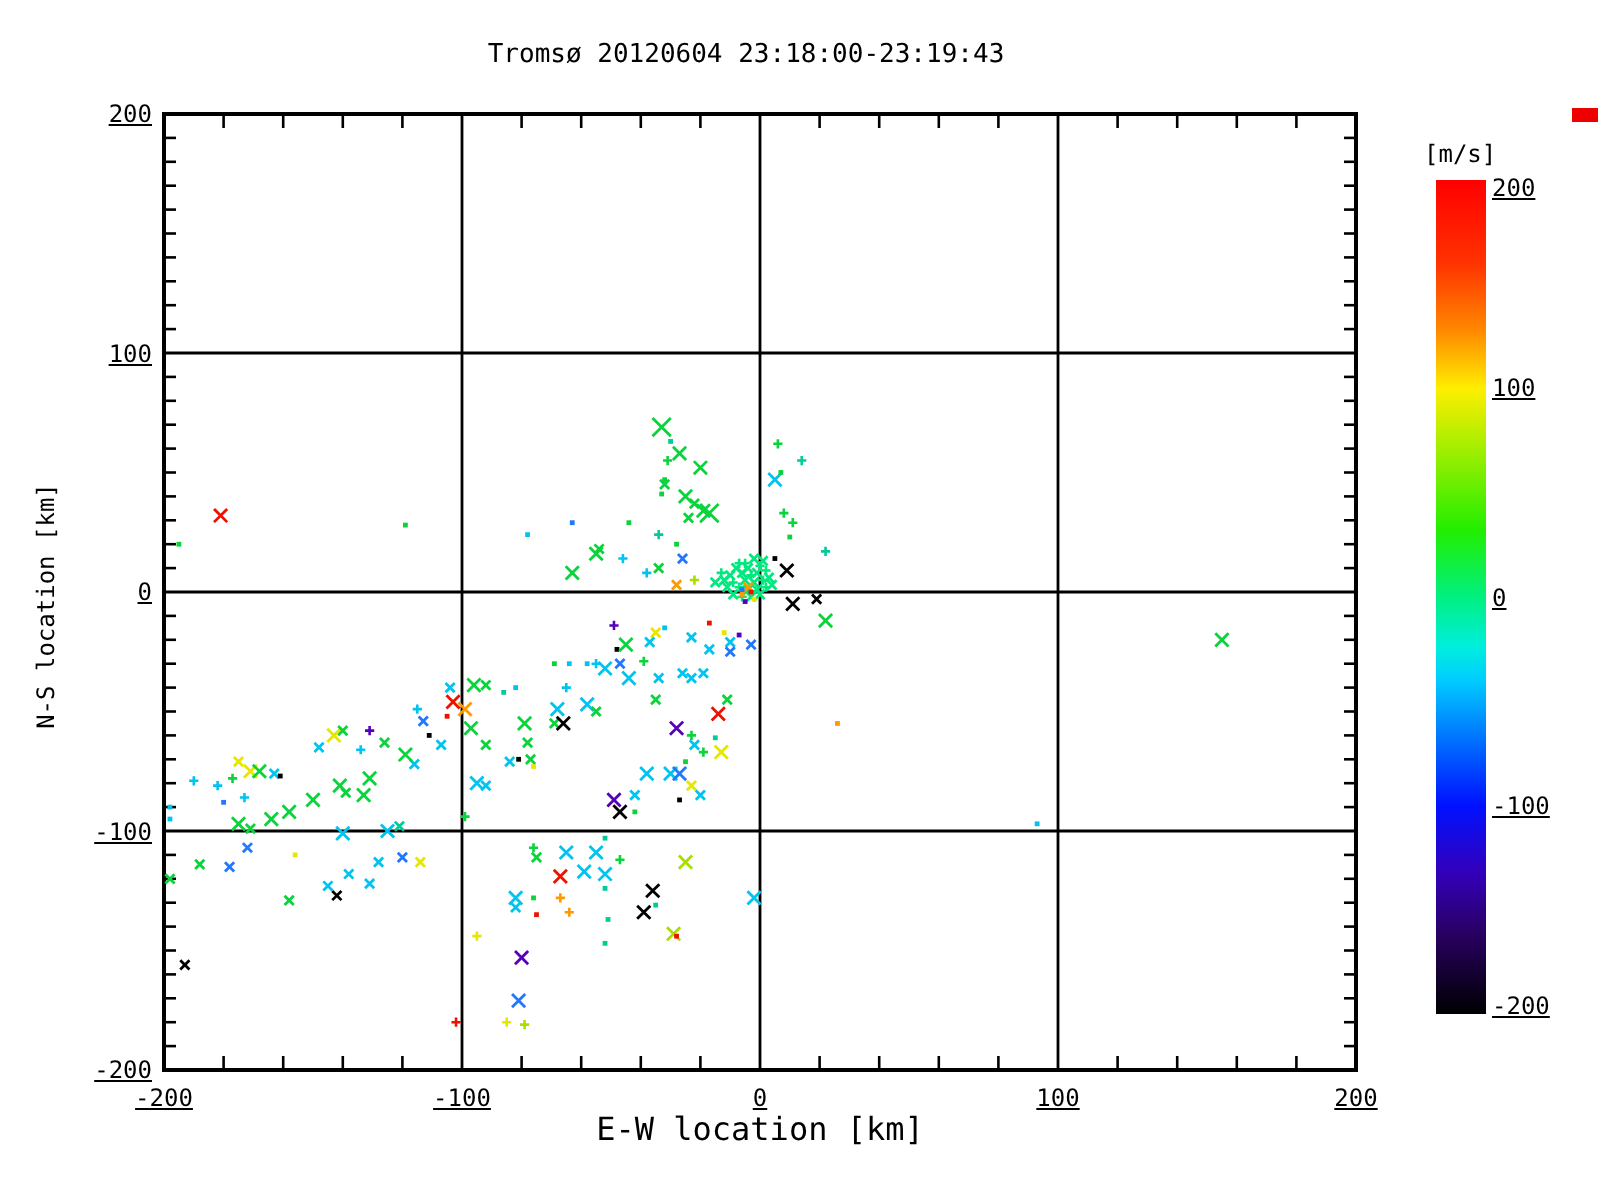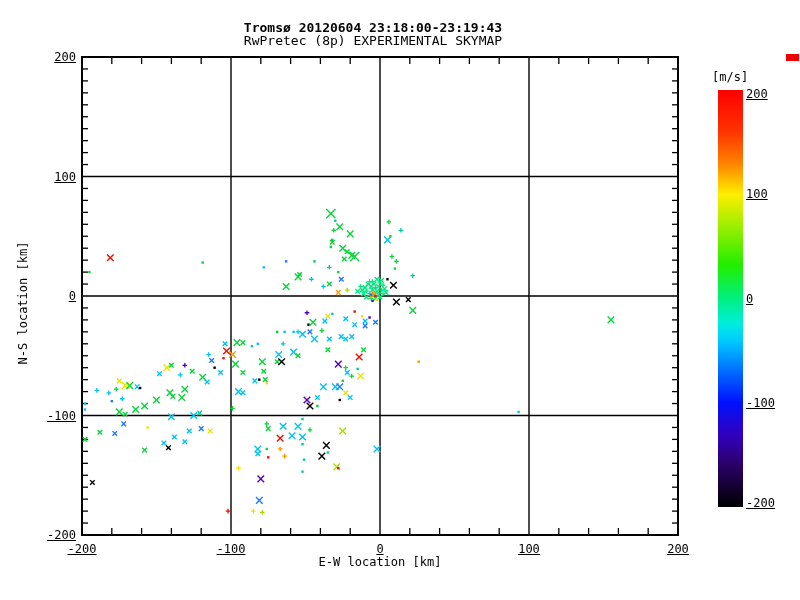--- a/index.html
+++ b/index.html
@@ -1,35 +1,34 @@
 <!DOCTYPE html>
 <html><head>
 <meta charset="utf-8">
 <style>
   html,body{margin:0;padding:0;background:#fff;}
   #canvas{position:relative;width:800px;height:600px;background:#ffffff;overflow:hidden;
           font-family:"DejaVu Sans Mono","Liberation Mono",monospace;color:#000;}
   .title{position:absolute;left:0;width:746px;text-align:center;font-size:13px;line-height:13px;letter-spacing:0px;}
-  #title1{top:21px;font-weight:bold;}
+  #title1{top:21px;}
   #title2{top:34px;}
   #plot-svg{position:absolute;left:0;top:0;}
   .ticklabel{position:absolute;font-size:12px;line-height:12px;white-space:pre;text-decoration:underline;}
-  #xlabel{position:absolute;top:555px;left:0;width:760px;text-align:center;font-size:12px;}
+  #xlabel{position:absolute;top:555px;left:0;width:760px;text-align:center;font-size:16px;}
   #ylabel{position:absolute;top:296px;left:-47px;width:140px;text-align:center;font-size:12px;
           transform:rotate(-90deg);transform-origin:center center;}
   #colorbar{position:absolute;left:718px;top:90px;width:25px;height:417px;}
   #colorbar-label{position:absolute;left:712px;top:71px;width:50px;font-size:12px;line-height:13px;}
   #red-dash{position:absolute;left:786px;top:54px;width:13px;height:7px;background:#ee0000;}
 </style>
 </head>
 <body>
 
 <div id="canvas">
   <div id="title1" class="title">Tromsø 20120604 23:18:00-23:19:43</div>
-  <div id="title2" class="title">RwPretec (8p) EXPERIMENTAL SKYMAP</div>
 
   <svg id="plot-svg" width="800" height="600">
       <line x1="231" y1="57" x2="231" y2="535" stroke="#000" stroke-width="1.4"></line>
       <line x1="82" y1="415.5" x2="678" y2="415.5" stroke="#000" stroke-width="1.4"></line>
       <line x1="380" y1="57" x2="380" y2="535" stroke="#000" stroke-width="1.4"></line>
       <line x1="82" y1="296" x2="678" y2="296" stroke="#000" stroke-width="1.4"></line>
       <line x1="529" y1="57" x2="529" y2="535" stroke="#000" stroke-width="1.4"></line>
       <line x1="82" y1="176.5" x2="678" y2="176.5" stroke="#000" stroke-width="1.4"></line>
       <line x1="111.8" y1="535" x2="111.8" y2="528" stroke="#000" stroke-width="1.3"></line>
       <line x1="111.8" y1="57" x2="111.8" y2="64" stroke="#000" stroke-width="1.3"></line>

